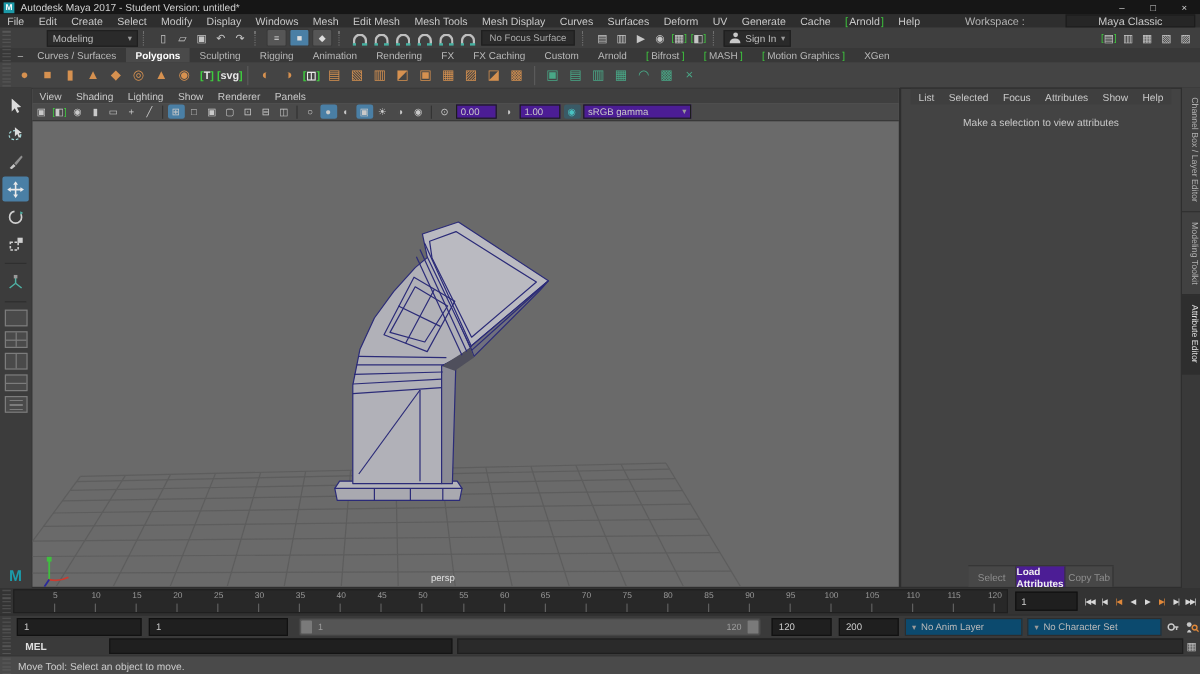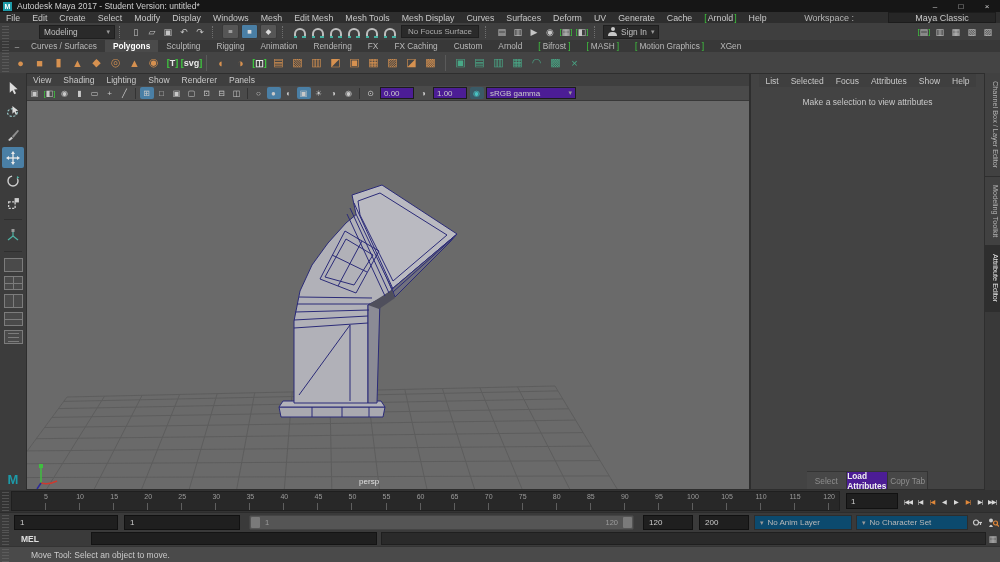--- a/index.html
+++ b/index.html
@@ -154,21 +154,21 @@
 
   
   #cmdrow{top:531px;height:15px;background:#3a3a3a;}
   #mel-label{width:70px;padding-left:10px;color:#e0e0e0;font-size:8.5px;font-weight:bold;}
   #mel-input{width:284px;height:11px;background:#1f1f1f;border:1px solid #141414;flex:none;}
   #mel-output{flex:1;height:11px;background:#2a2a2a;border:1px solid #1f1f1f;margin-left:4px;}
   #script-editor-btn{width:14px;text-align:center;color:#bbb;font-size:9px;}
 
   
   #helprow{top:546px;height:16px;background:#4a4a4a;border-top:1px solid #333;}
-  #helptext{color:#cccccc;font-size:8.5px;margin-left:20px;}
+  #helptext{color:#cccccc;font-size:8.5px;margin-left:4px;}
 </style>
 </head>
 <body>
 
 <div id="app">
 
   <div class="row" id="titlebar">
     <span id="appicon">M</span>
     <span id="title">Autodesk Maya 2017 - Student Version: untitled*</span>
     <span class="winbtn">–</span>

